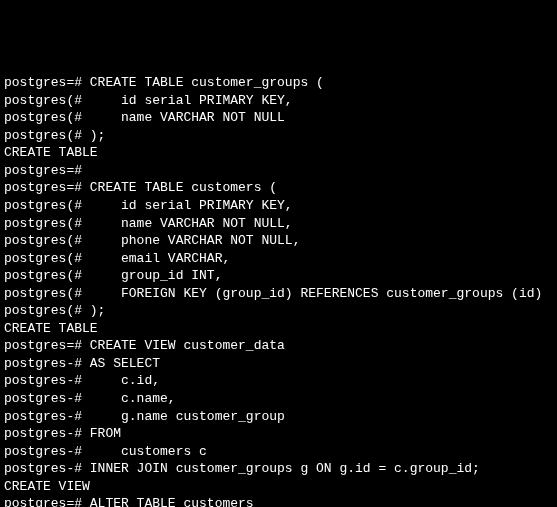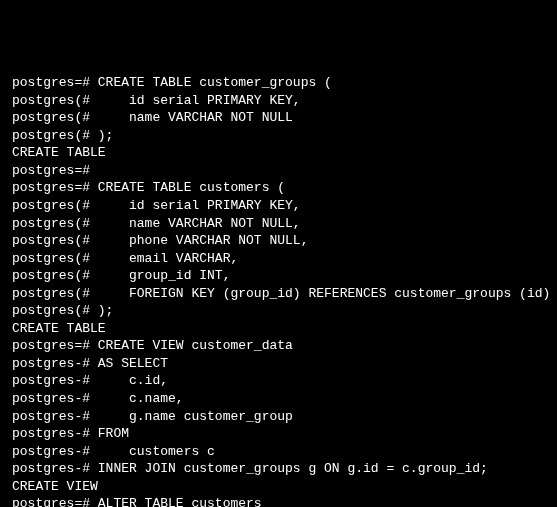--- a/index.html
+++ b/index.html
@@ -10,21 +10,20 @@
       line-height: 1.35;
       margin: 0;
       padding: 4px;
       white-space: pre;
     }
     .terminal {
       display: block;
     }
     .line {
       display: block;
-      margin-left: 8px;
     }
   </style>
 </head>
 <body>
 
 
 
 <div class="terminal"><span class="line">postgres=# CREATE TABLE customer_groups (</span><span class="line">postgres(#     id serial PRIMARY KEY,</span><span class="line">postgres(#     name VARCHAR NOT NULL</span><span class="line">postgres(# );</span><span class="line">CREATE TABLE</span><span class="line">postgres=#</span><span class="line">postgres=# CREATE TABLE customers (</span><span class="line">postgres(#     id serial PRIMARY KEY,</span><span class="line">postgres(#     name VARCHAR NOT NULL,</span><span class="line">postgres(#     phone VARCHAR NOT NULL,</span><span class="line">postgres(#     email VARCHAR,</span><span class="line">postgres(#     group_id INT,</span><span class="line">postgres(#     FOREIGN KEY (group_id) REFERENCES customer_groups (id)</span><span class="line">postgres(# );</span><span class="line">CREATE TABLE</span><span class="line">postgres=# CREATE VIEW customer_data</span><span class="line">postgres-# AS SELECT</span><span class="line">postgres-#     c.id,</span><span class="line">postgres-#     c.name,</span><span class="line">postgres-#     g.name customer_group</span><span class="line">postgres-# FROM</span><span class="line">postgres-#     customers c</span><span class="line">postgres-# INNER JOIN customer_groups g ON g.id = c.group_id;</span><span class="line">CREATE VIEW</span><span class="line">postgres=# ALTER TABLE customers</span></div>
 
 

